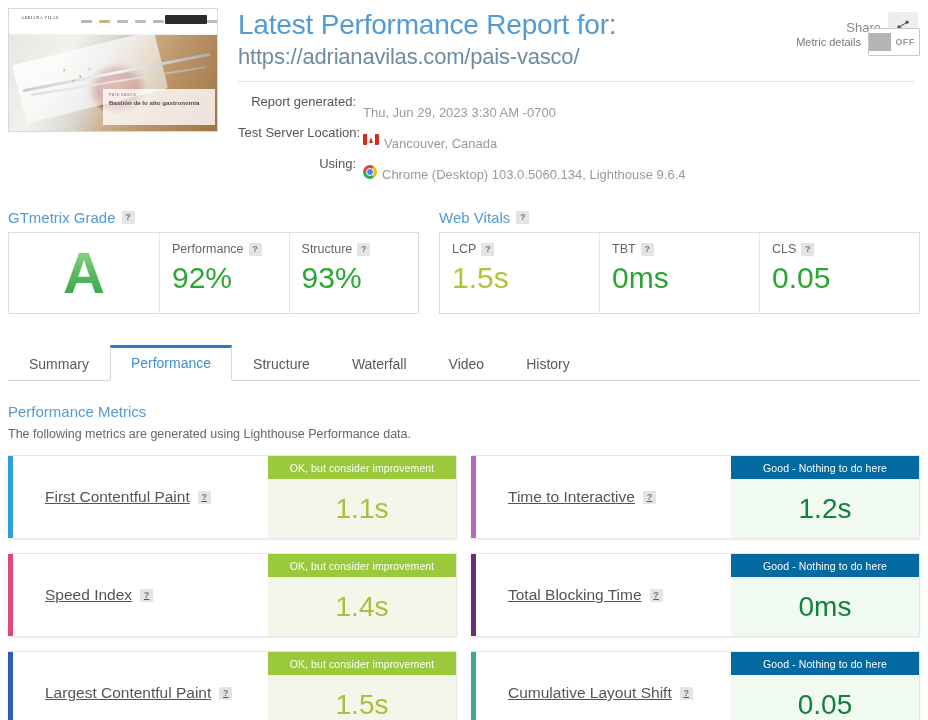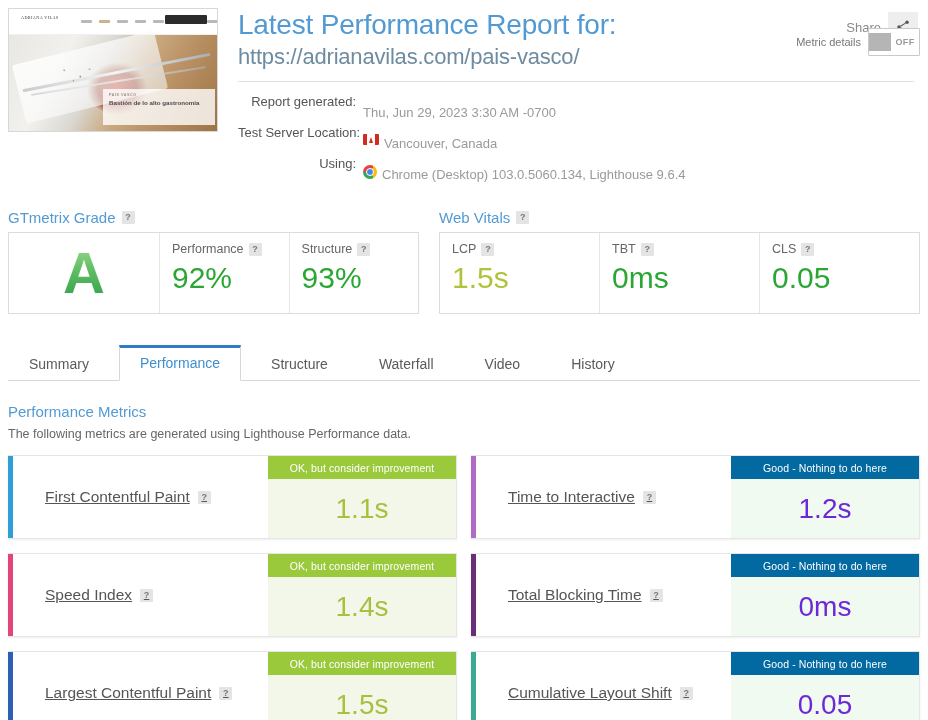--- a/index.html
+++ b/index.html
@@ -171,21 +171,20 @@
     -webkit-background-clip: text; background-clip: text; color: transparent;
   }
   .val-green { color: #2aa632; }
   .val-olive { color: #b0c33a; }
 
   
   .tabs-wrap { margin-top: 30px; padding: 0 8px; position: relative; }
   .tabs {
     display: flex; align-items: flex-end;
     border-bottom: 1px solid #d7d7d7;
-    gap: 9px;
   }
   .tab {
     padding: 9px 20px 9px 20px; font-size: 14px; color: #5a5a5a;
     cursor: pointer; background: transparent; position: relative; top: 1px;
     border: 1px solid transparent; border-bottom: none; white-space: nowrap;
   }
   .tab.active {
     color: #3d8fd0; background: #fff;
     border: 1px solid #d7d7d7; border-top: 3px solid #2e7cc4;
     border-bottom: 1px solid #fff;
@@ -229,21 +228,21 @@
     height: 23px; display: flex; align-items: center; justify-content: center;
     font-size: 10.5px; color: #fff; letter-spacing: .1px;
   }
   .banner-ok { background: #9aca3c; }
   .banner-good { background: #0369a1; }
   .metric-value {
     flex: 1; display: flex; align-items: center; justify-content: center;
     font-size: 28px;
   }
   .value-ok { background: #f3f7e9; color: #a9bf3e; }
-  .value-good { background: #f0faf0; color: #6d28d9; }
+  .value-good { background: #f0faf0; color: #15803d; }
 </style>
 </head>
 <body>
 
 <div class="page">
 
   <div class="header">
 
     <div class="thumb-wrap">
       <div class="thumb">

